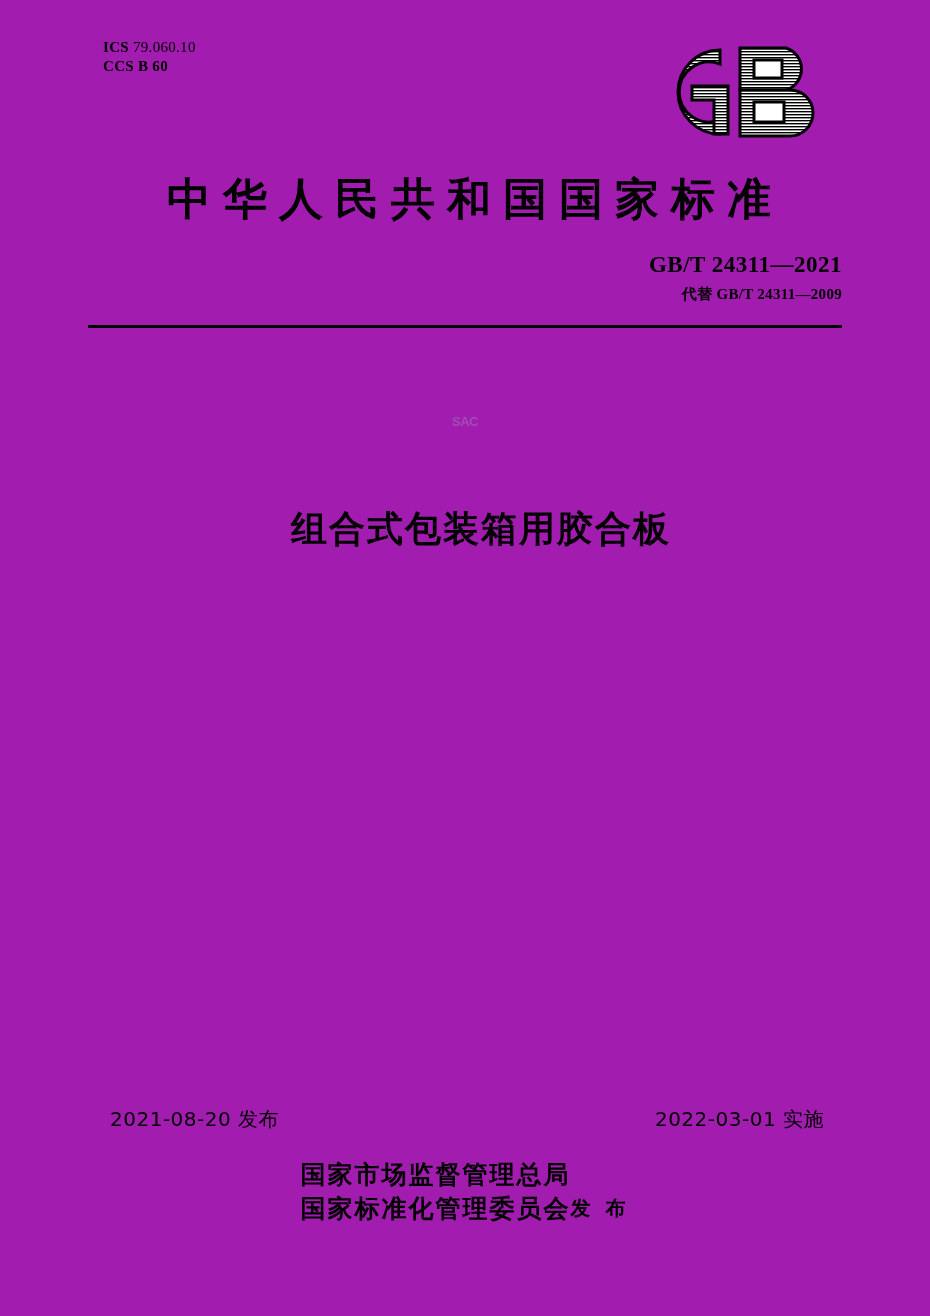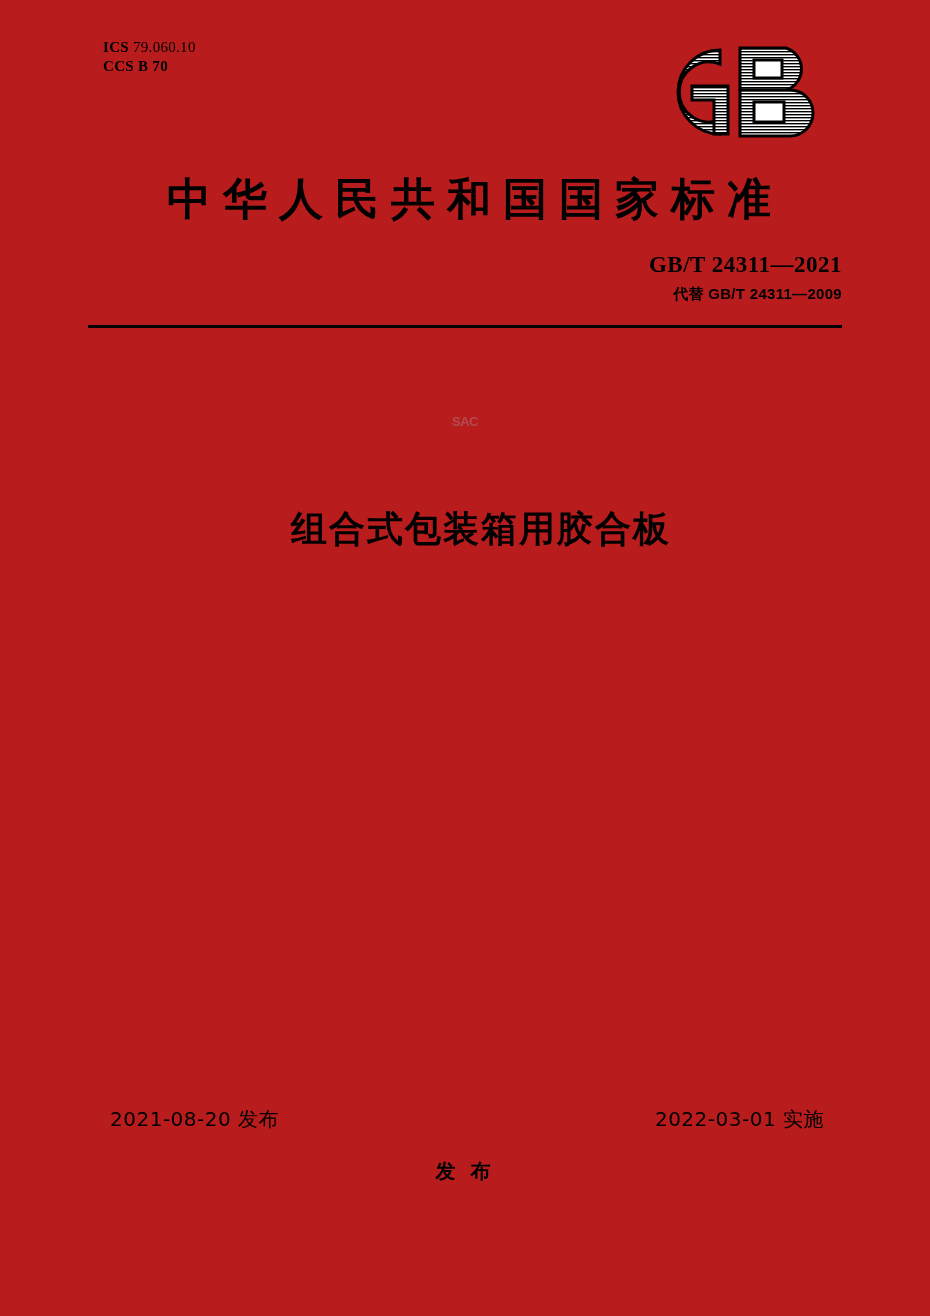--- a/index.html
+++ b/index.html
@@ -13,21 +13,21 @@
     font-family: "Liberation Serif", serif;
     color: #000000;
     position: relative;
     overflow: hidden;
   }
   .page {
     position: absolute;
     left: 0; top: 0;
     width: 930px;
     height: 1316px;
-    background: #b91c1c;
+    background: #a21caf;
   }
 
   
   .codes {
     position: absolute;
     left: 103px;
     top: 38px;
     font-family: "Liberation Serif", serif;
     font-size: 15px;
     line-height: 19px;
@@ -69,21 +69,21 @@
     font-family: "Liberation Serif", serif;
     font-size: 23px;
     font-weight: bold;
     letter-spacing: 0.5px;
   }
   .std-replace {
     position: absolute;
     right: 88px;
     top: 285px;
     text-align: right;
-    font-family: Liberation Sans, sans-serif;
+    font-family: Liberation Serif, serif;
     font-size: 15px;
     font-weight: bold;
     letter-spacing: 0.3px;
   }
 
   
   .rule {
     position: absolute;
     left: 88px;
     right: 88px;
@@ -185,21 +185,21 @@
 
 <div class="page">
 
   <div class="codes">
     <div>
       <span>ICS</span>
       <span class="num">79.060.10</span>
     </div>
     <div>
       <span>CCS</span>
-      <span>B 70</span>
+      <span>B 60</span>
     </div>
   </div>
 
   <div class="gb-logo">
     <svg width="190" height="100" viewBox="0 0 190 100" xmlns="http://www.w3.org/2000/svg">
       <defs>
         <pattern id="hatch" width="3" height="3" patternUnits="userSpaceOnUse" patternTransform="rotate(0)">
           <rect width="3" height="3" fill="#ffffff"></rect>
           <rect width="3" height="1.4" fill="#000000"></rect>
         </pattern>
@@ -233,16 +233,20 @@
   <div class="watermark">
     <div class="wm-text">SAC</div>
   </div>
 
   <div class="doc-title-cn">组合式包装箱用胶合板</div>
 
   <div class="date-issue">2021-08-20 发布</div>
   <div class="date-impl">2022-03-01 实施</div>
 
   <div class="issuer">
+    <div class="issuer-lines">
+      <div>国家市场监督管理总局</div>
+      <div>国家标准化管理委员会</div>
+    </div>
     <div class="issuer-publish">发 布</div>
   </div>
 
 </div>
 
 </body></html>

